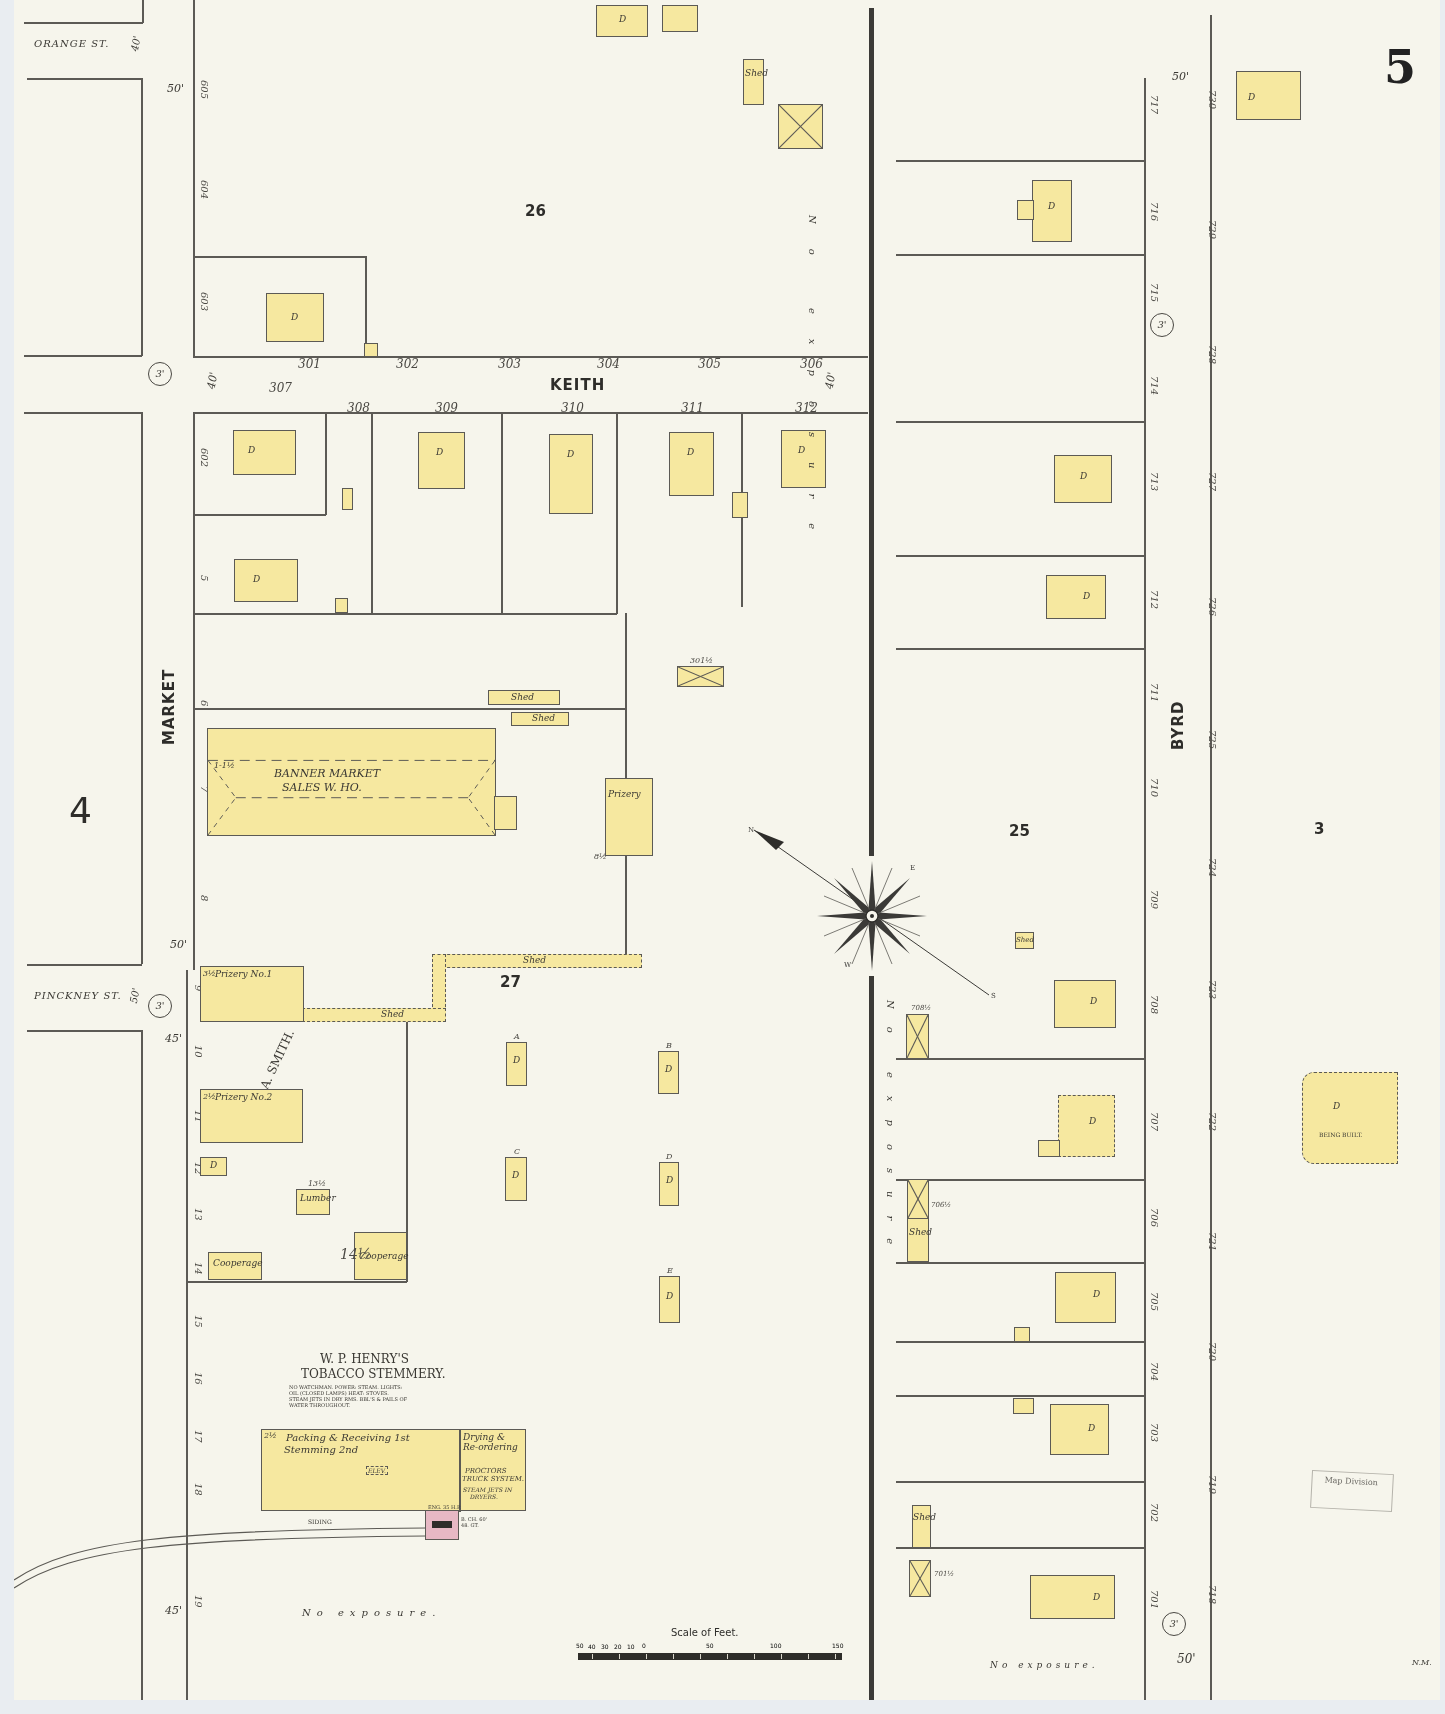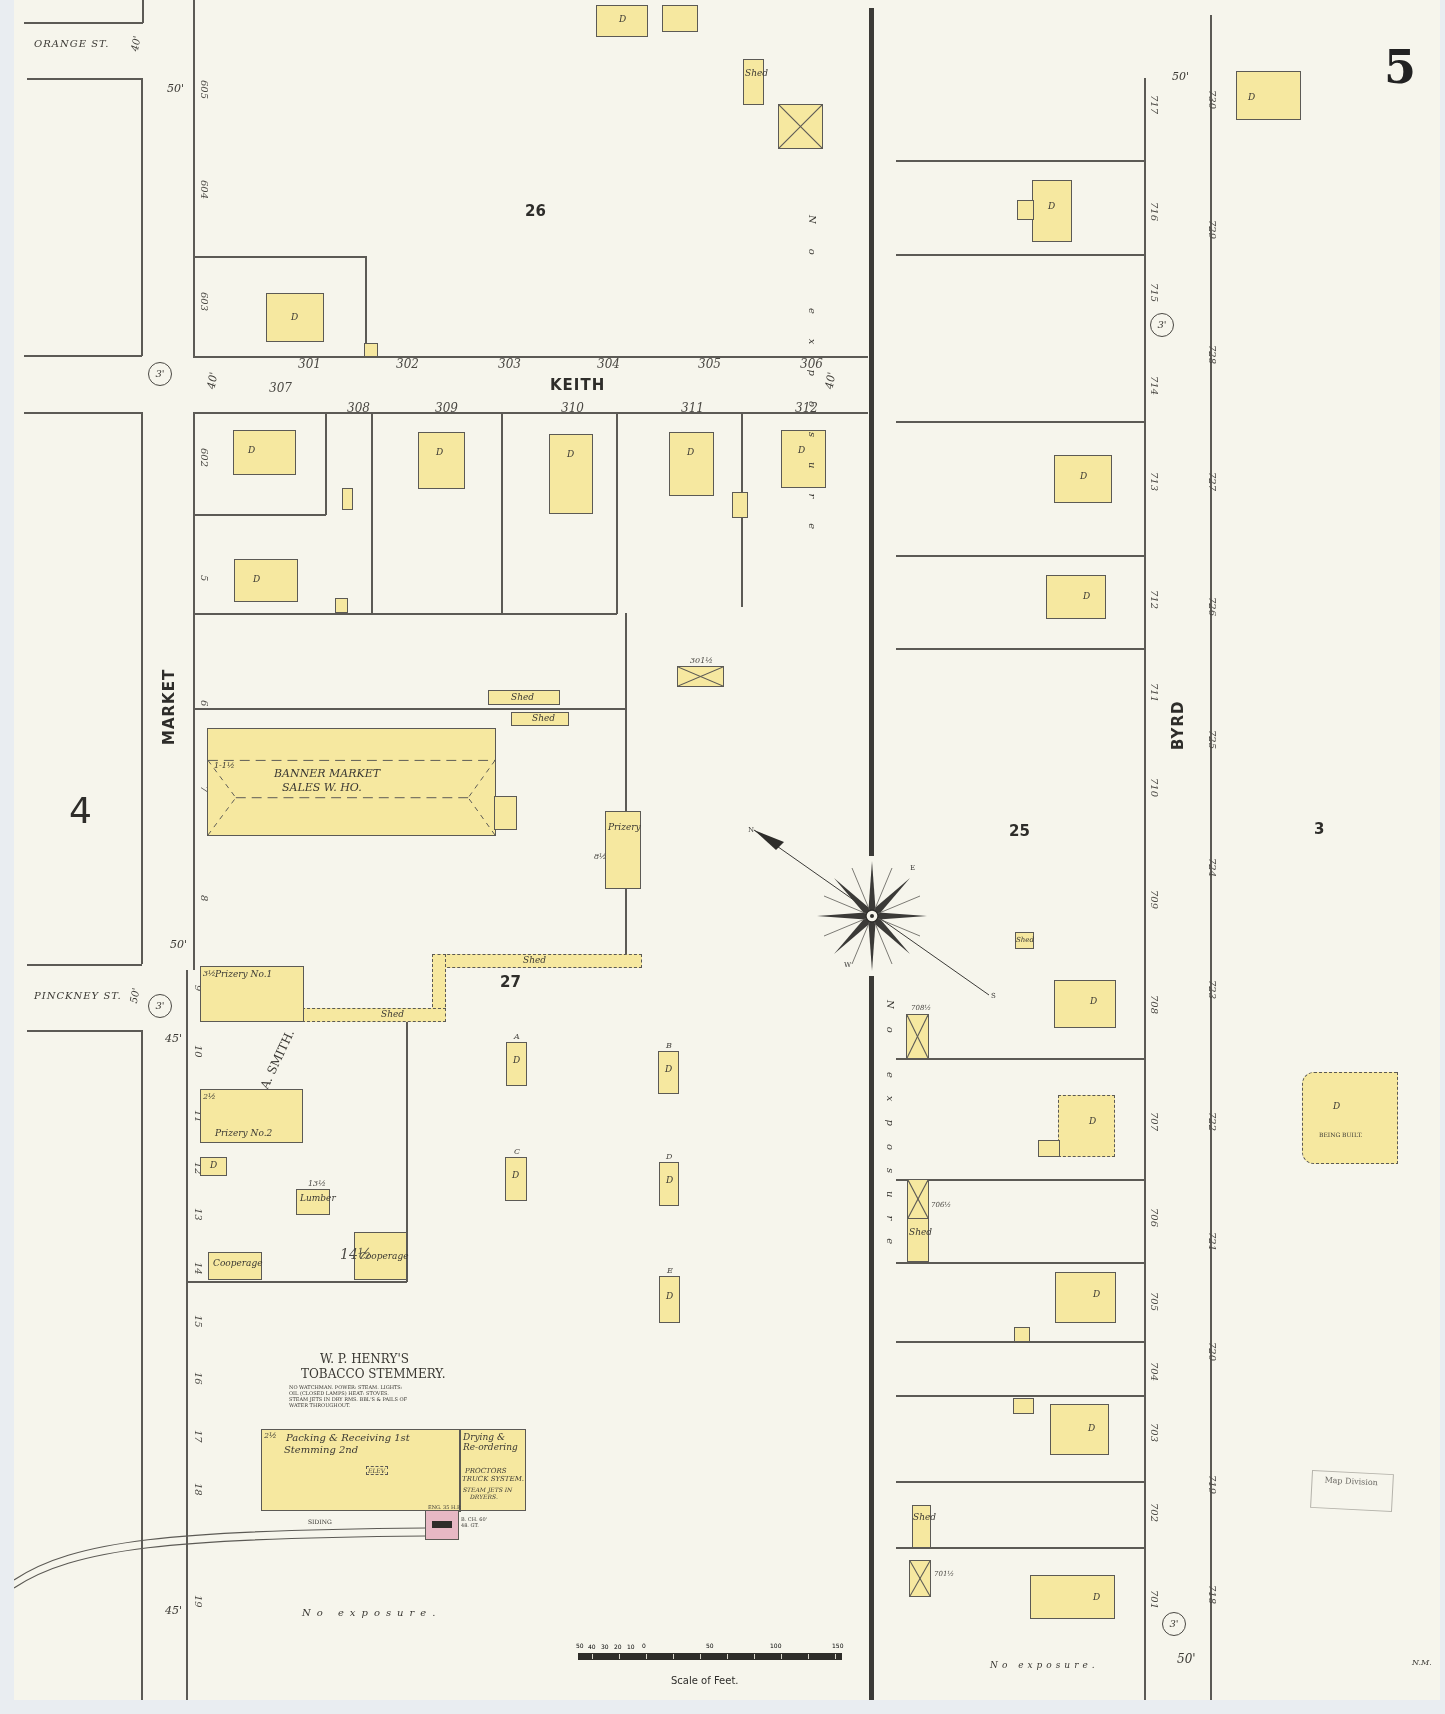--- a/index.html
+++ b/index.html
@@ -234,42 +234,42 @@
       <line x1="0" y1="108" x2="28" y2="70" stroke="#5c5a55" stroke-width="1" stroke-dasharray="5,5"></line>
       <line x1="289" y1="32" x2="262" y2="70" stroke="#5c5a55" stroke-width="1" stroke-dasharray="5,5"></line>
       <line x1="289" y1="108" x2="262" y2="70" stroke="#5c5a55" stroke-width="1" stroke-dasharray="5,5"></line>
     </svg>
     <span class="lbl" style="left:66px;top:38px;font-size:11px;">BANNER MARKET</span>
     <span class="lbl" style="left:74px;top:52px;font-size:11px;">SALES W. HO.</span>
     <span class="lbl" style="left:6px;top:32px;font-size:8px;">1-1½</span>
   </div>
   <div class="bld" style="left:480px;top:796px;width:23px;height:34px;"></div>
 
-  <div class="bld" style="left:591px;top:811px;width:36px;height:78px;">
+  <div class="bld" style="left:591px;top:778px;width:48px;height:78px;">
       <span class="lbl tiny" style="left:2px;top:10px;">Prizery</span>
     </div>
   <div class="num" style="left:580px;top:852px;font-size:8px;">8½</div>
 
   <div class="bld dash" style="left:418px;top:954px;width:210px;height:14px;">
       <span class="lbl tiny" style="left:90px;top:0;">Shed</span>
     </div>
   <div class="bld dash" style="left:418px;top:954px;width:14px;height:68px;"></div>
   <div class="bld dash" style="left:288px;top:1008px;width:144px;height:14px;">
       <span class="lbl tiny" style="left:78px;top:0;">Shed</span>
     </div>
 
   <div class="bld" style="left:186px;top:966px;width:104px;height:56px;">
       <span class="lbl tiny" style="left:14px;top:2px;">Prizery No.1</span>
       <span class="lbl" style="left:2px;top:2px;font-size:8px;">3½</span>
     </div>
 
   <div class="lbl" style="left:225px;top:1125px;font-size:12px;font-style:normal;transform:rotate(-65deg);transform-origin:left top;">CHAS. A. SMITH.</div>
 
   <div class="bld" style="left:186px;top:1089px;width:103px;height:54px;">
-      <span class="lbl tiny" style="left:14px;top:2px;margin-top:36px;">Prizery No.2</span>
+      <span class="lbl tiny" style="left:14px;top:2px;">Prizery No.2</span>
       <span class="lbl" style="left:2px;top:2px;font-size:8px;">2½</span>
     </div>
   <div class="bld" style="left:186px;top:1157px;width:27px;height:19px;">
       <span class="lbl tiny" style="left:9px;top:2px;">D</span>
     </div>
   <div class="bld" style="left:282px;top:1189px;width:34px;height:26px;">
       <span class="lbl tiny" style="left:3px;top:3px;">Lumber</span>
     </div>
   <div class="num" style="left:294px;top:1179px;font-size:8px;">13½</div>
   <div class="bld" style="left:194px;top:1252px;width:54px;height:28px;">
@@ -420,21 +420,21 @@
     <span class="lbl tiny" style="left:30px;top:28px;">D</span>
     <span class="lbl" style="left:16px;top:58px;font-size:6px;font-style:normal;">BEING BUILT.</span>
   </div>
 
   <div class="abs" style="left:1297px;top:1472px;width:80px;height:36px;border:1px solid #b5b3ab;transform:rotate(3deg);">
     <span class="lbl" style="left:12px;top:4px;font-size:8px;font-style:normal;color:#6d6b66;">Map Division</span>
   </div>
   <div class="lbl" style="left:1398px;top:1658px;font-size:8px;">N.M.</div>
 
   <div class="abs" style="left:562px;top:1627px;width:268px;height:46px;">
-    <div class="abs" style="left:95px;top:0;font-family:'DejaVu Sans',sans-serif;font-size:10px;color:#2e2d2a;margin-top:48px;">Scale of Feet.</div>
+    <div class="abs" style="left:95px;top:0;font-family:'DejaVu Sans',sans-serif;font-size:10px;color:#2e2d2a;">Scale of Feet.</div>
     <div class="abs" style="left:0;top:15px;font-size:6px;font-family:'DejaVu Sans',sans-serif;">50</div>
     <div class="abs" style="left:12px;top:16px;font-size:6px;font-family:'DejaVu Sans',sans-serif;">40</div>
     <div class="abs" style="left:25px;top:16px;font-size:6px;font-family:'DejaVu Sans',sans-serif;">30</div>
     <div class="abs" style="left:38px;top:16px;font-size:6px;font-family:'DejaVu Sans',sans-serif;">20</div>
     <div class="abs" style="left:51px;top:16px;font-size:6px;font-family:'DejaVu Sans',sans-serif;">10</div>
     <div class="abs" style="left:66px;top:15px;font-size:6px;font-family:'DejaVu Sans',sans-serif;">0</div>
     <div class="abs" style="left:130px;top:15px;font-size:6px;font-family:'DejaVu Sans',sans-serif;">50</div>
     <div class="abs" style="left:194px;top:15px;font-size:6px;font-family:'DejaVu Sans',sans-serif;">100</div>
     <div class="abs" style="left:256px;top:15px;font-size:6px;font-family:'DejaVu Sans',sans-serif;">150</div>
     <div class="abs" style="left:2px;top:26px;width:264px;height:7px;background:repeating-linear-gradient(90deg,#2e2d2a 0 13px,#d9d6cc 13px 14px,#2e2d2a 14px 27px);border:1px solid #2e2d2a;box-sizing:border-box;"></div>

